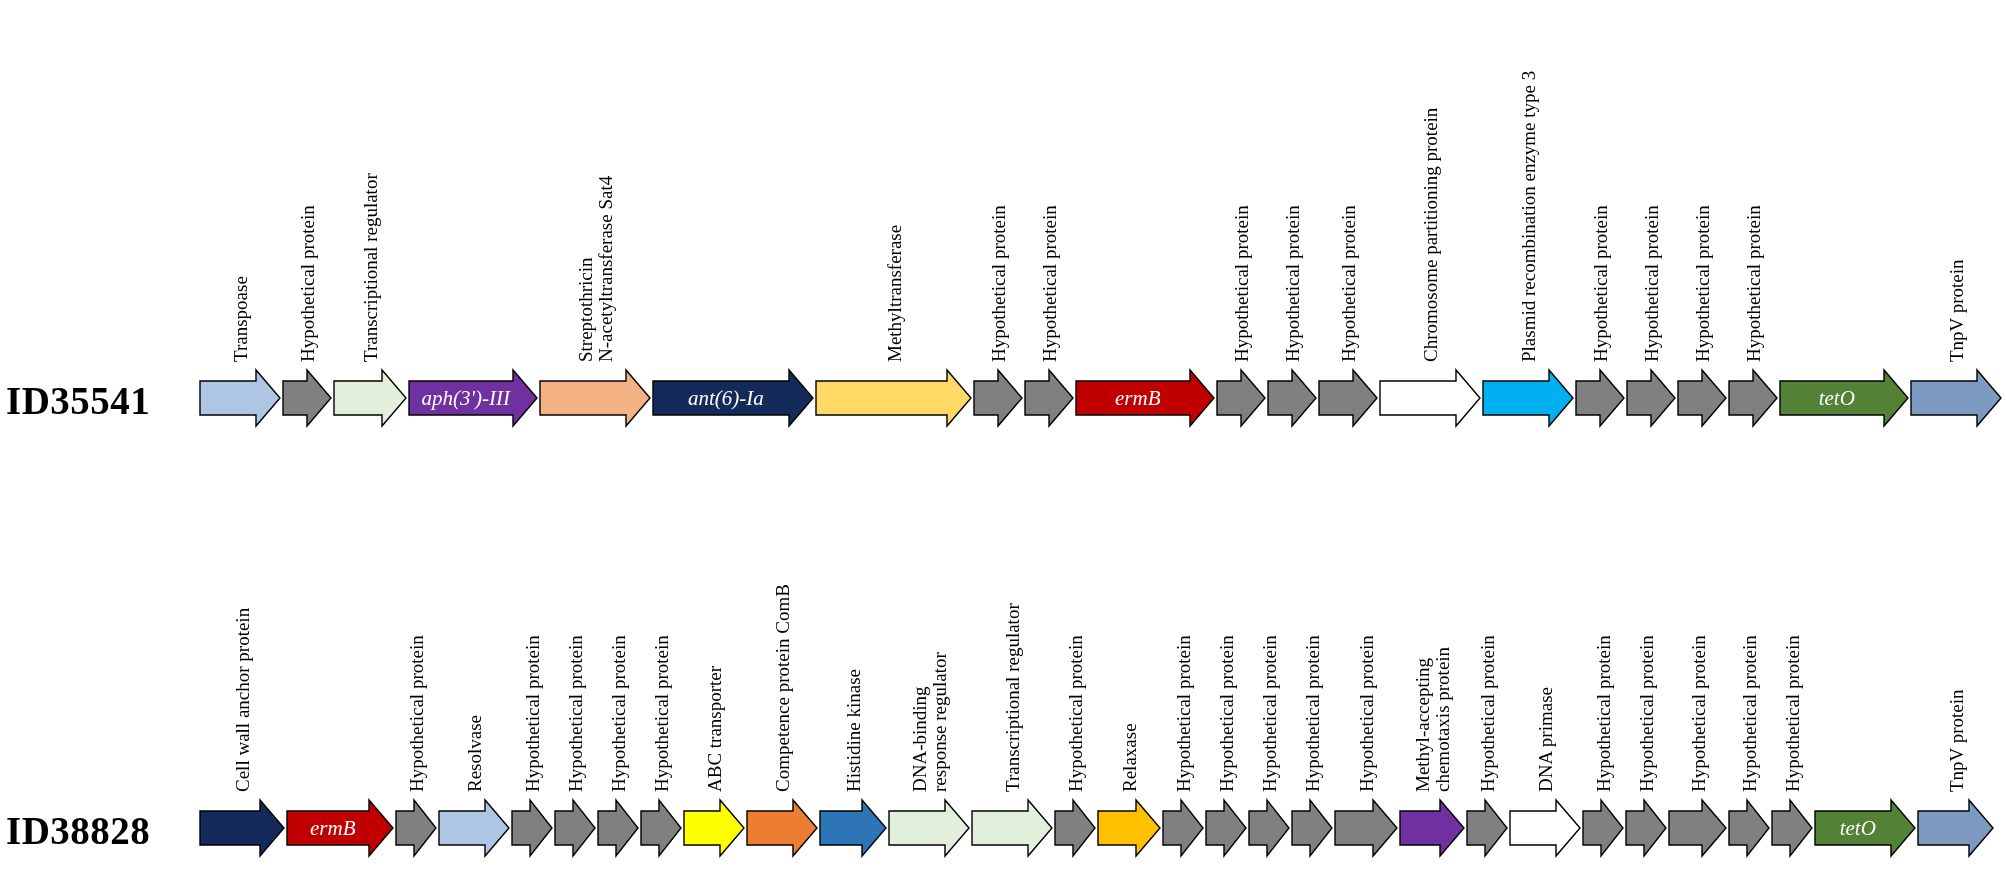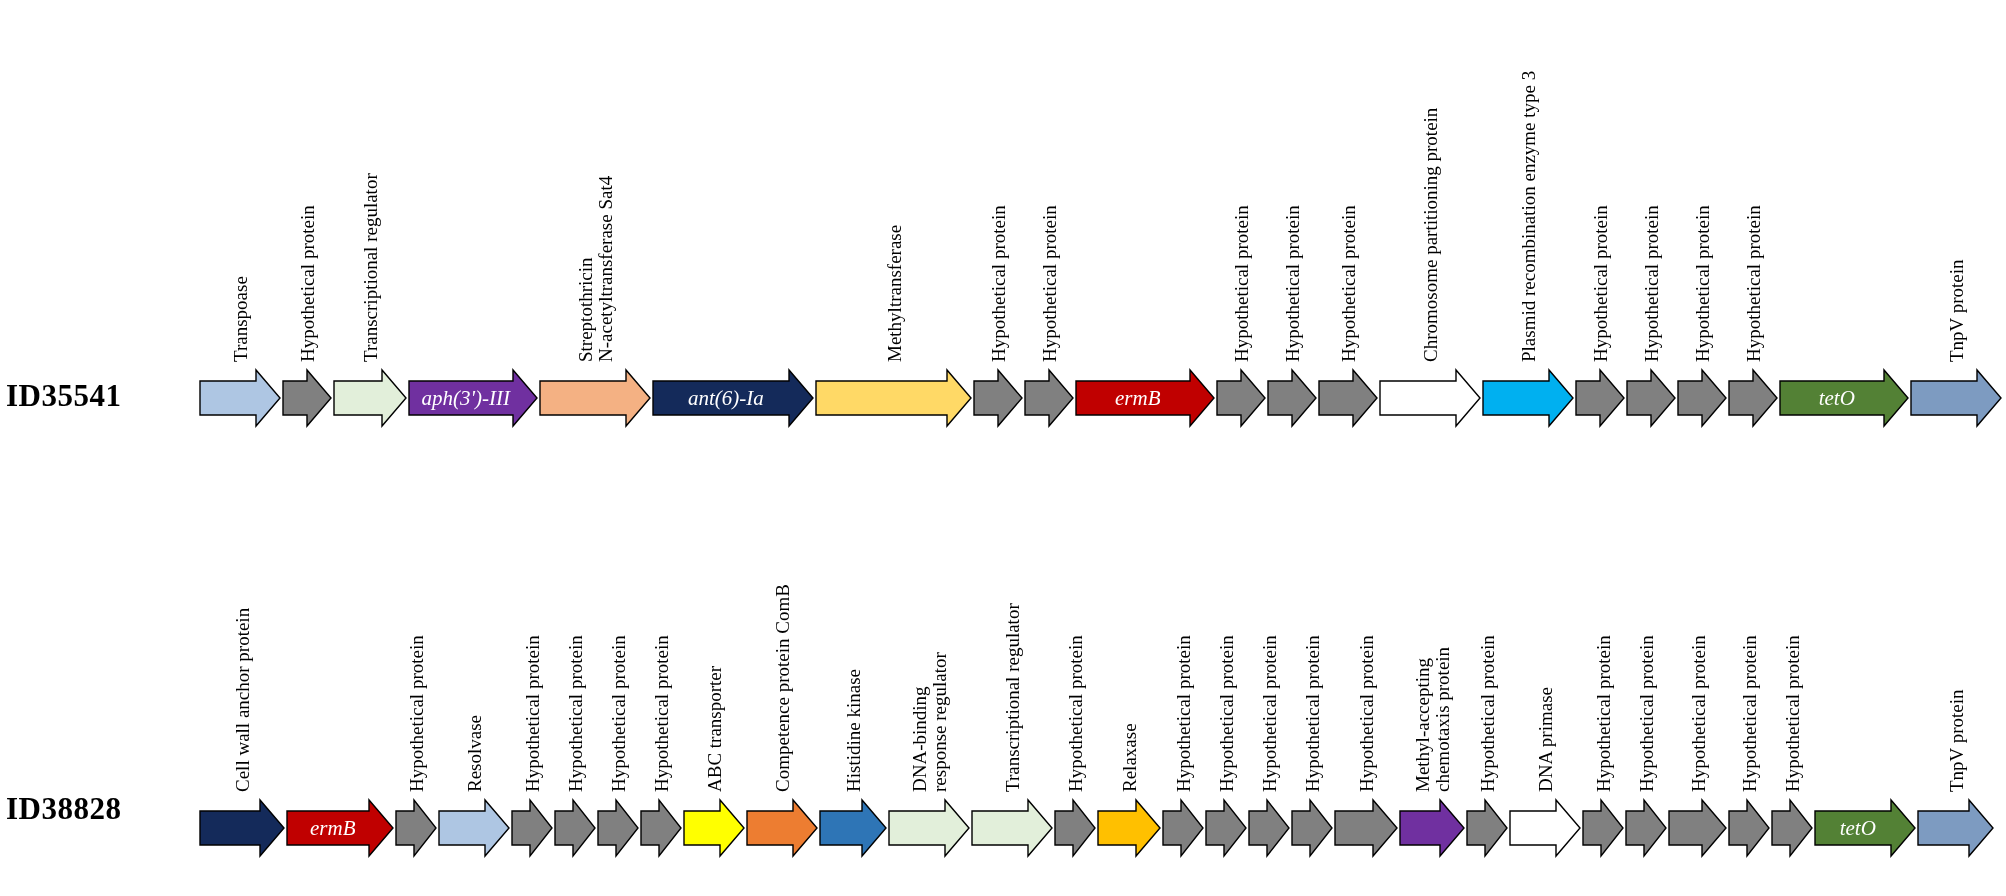--- a/index.html
+++ b/index.html
@@ -3,25 +3,25 @@
 <meta charset="utf-8">
 <style>
   html,body{margin:0;padding:0;}
   body{
     width:2006px;height:896px;position:relative;overflow:hidden;
     background:#ffffff;
     font-family:"Liberation Serif","DejaVu Serif",serif;
   }
   .track-label{
     position:absolute;left:6px;
-    font-size:31px;font-weight:bold;color:#000;
+    font-size:39px;font-weight:bold;color:#000;
     letter-spacing:0.5px;
   }
   #label-track-1{top:378px;}
-  #label-track-2{top:791px;}
+  #label-track-2{top:808px;}
   svg{position:absolute;left:0;top:0;}
   svg text{font-family:"Liberation Serif","DejaVu Serif",serif;}
 </style>
 </head>
 <body>
 
 <div class="figure">
   <div class="track-label" id="label-track-1">ID35541</div>
   <div class="track-label" id="label-track-2">ID38828</div>
   <svg id="gene-diagram" width="2006" height="896" viewBox="0 0 2006 896">

